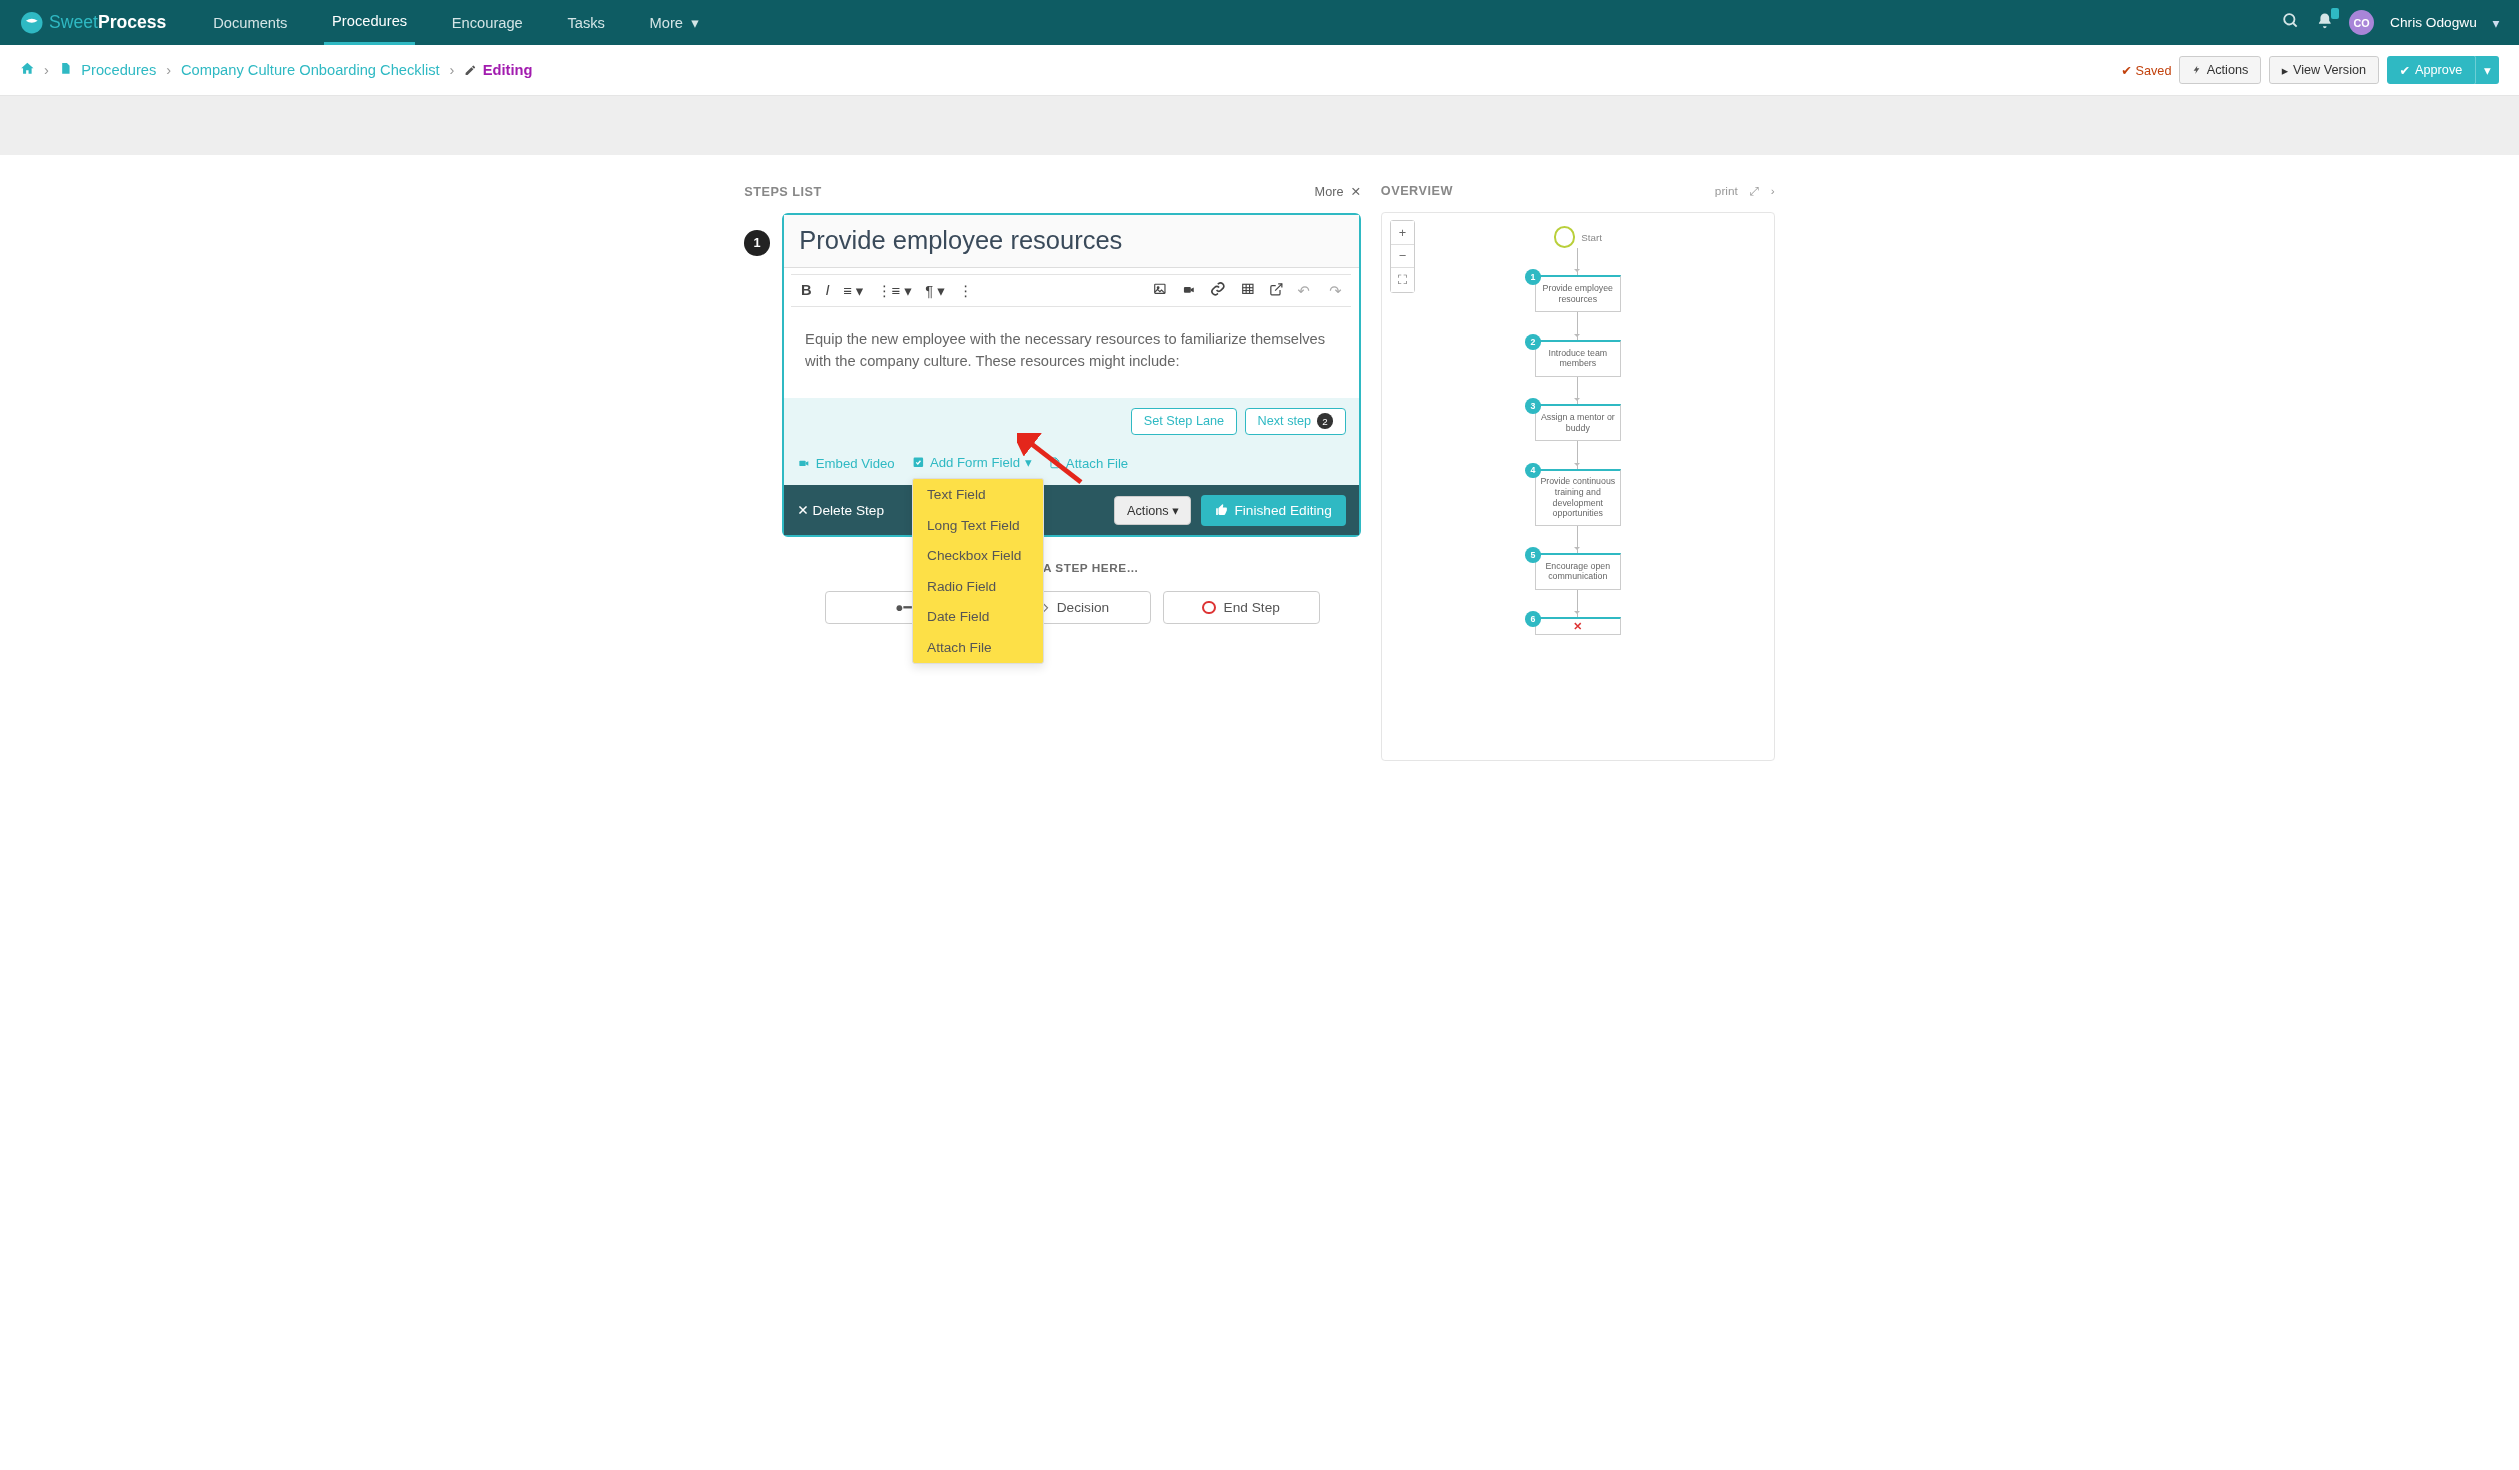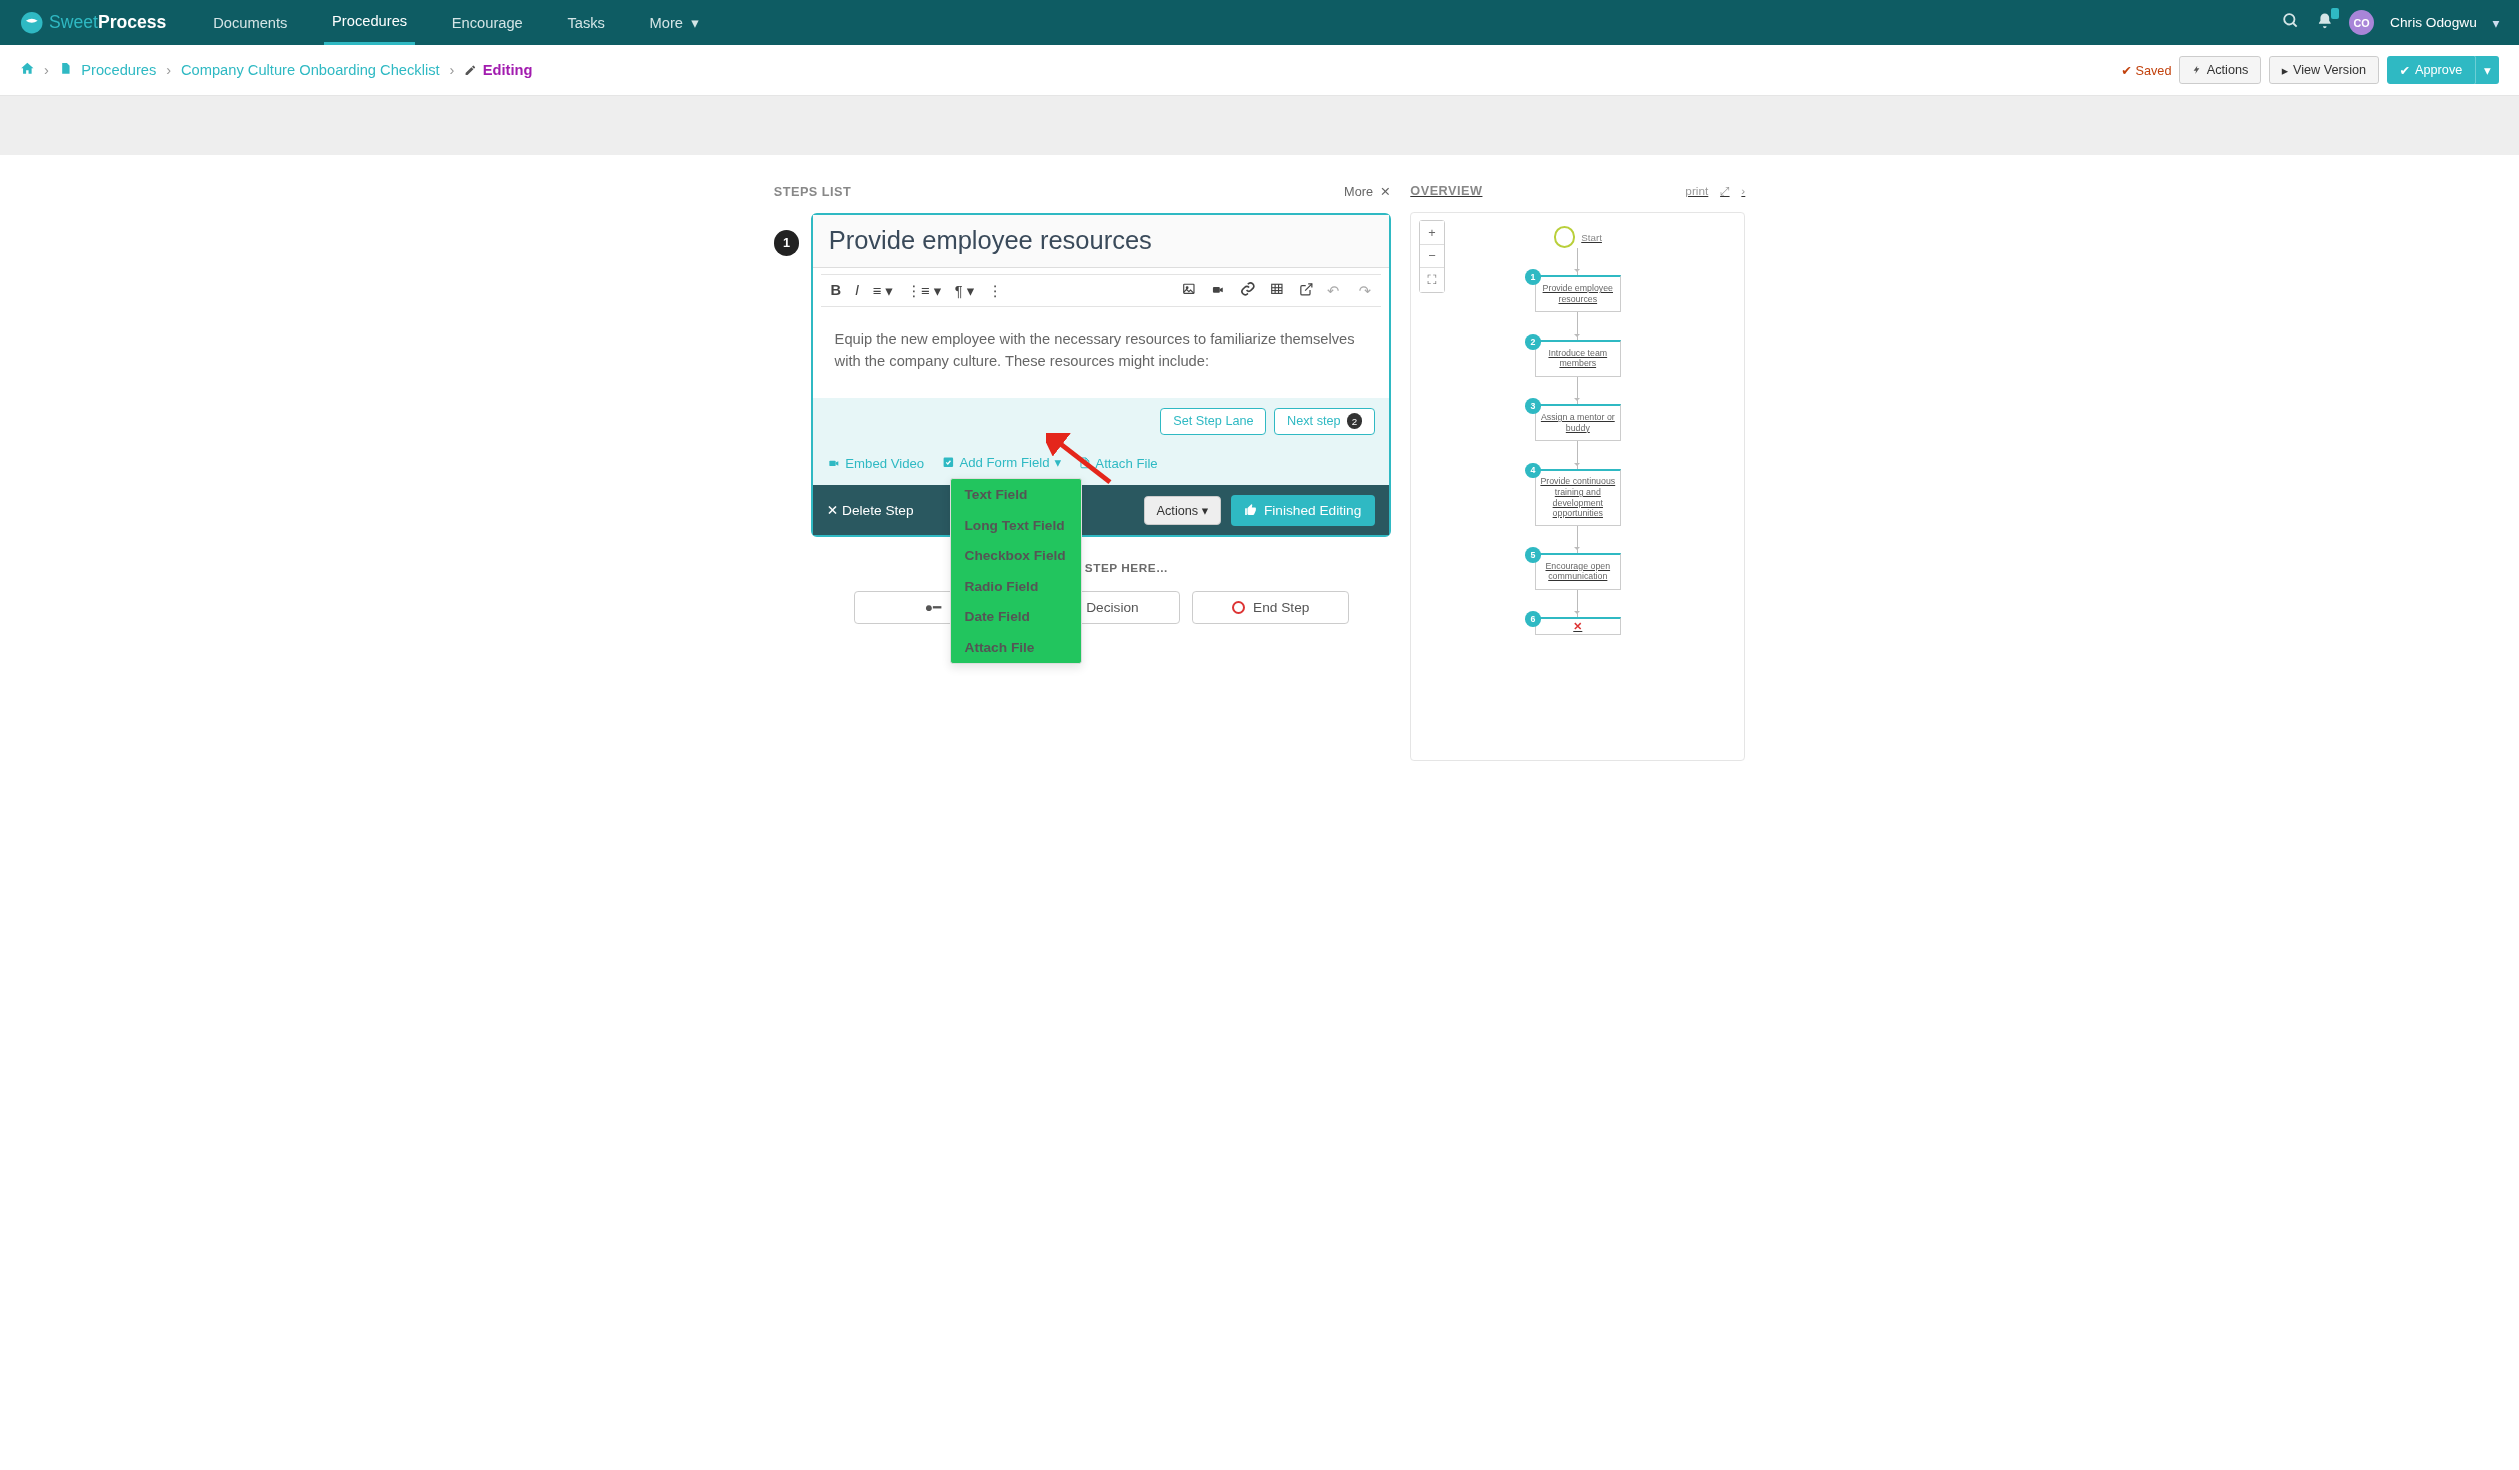--- a/index.html
+++ b/index.html
@@ -30,21 +30,21 @@
 .saved { font-size:12.7px; color:#c2410c; }
 .btn { border:1px solid #ccc; background:#f5f5f5; padding:5.9px 11.8px; border-radius:2.9px; font-size:12.7px; cursor:pointer; color:#333; display:inline-flex; align-items:center; gap:4.9px; }
 .btn-approve { background:#2fb9c3; border-color:#2fb9c3; color:#fff; }
 .btn-dd { background:#2fb9c3; border:1px solid #2fb9c3; border-left:1px solid rgba(255,255,255,0.3); color:#fff; padding:5.9px 7.8px; border-radius:0 2.9px 2.9px 0; }
 
 .gray-band { background:#eeeeee; height:59px; }
 
 
 .main { display:flex; justify-content:center; padding:29px 19.6px 59px; gap:19.6px; align-items:flex-start; }
 .steps-col { width:617px; }
-.ov-col { width:335px;text-decoration:underline; }
+.ov-col { width:394px; }
 .panel-hdr { display:flex; align-items:center; margin-bottom:13.7px; font-size:12.7px; color:#888;justify-content:flex-end; }
 .panel-hdr h3 { font-size:12.7px; font-weight:700; letter-spacing:0.5px; }
 .panel-hdr .spacer { flex:1; }
 .panel-hdr .more { color:#666; font-size:12.7px; cursor:pointer; }
 
 .step-row { display:flex; align-items:flex-start; gap:11.8px; }
 .step-num { width:25.5px; height:25.5px; border-radius:50%; background:#222; color:#fff; display:flex; align-items:center; justify-content:center; font-size:12.7px; font-weight:bold; margin-top:17.6px; }
 .step-card { flex:1; border:2.9px solid #2fb9c3; border-radius:5.9px; background:#fff; }
 .title-input { width:100%; border:1px solid #ddd; border-top:none; border-left:none; border-right:none; background:#fafafa; padding:11.8px 15.7px; font-size:25.5px; color:#3a4a5a; font-weight:400; outline:none; }
 
@@ -66,21 +66,21 @@
 .step-extras { background:#e7f6f7; padding:9.8px 13.7px 13.7px; display:flex; gap:17.6px; font-size:13.2px; }
 .step-extras a { color:#2fb9c3; text-decoration:none; display:inline-flex; align-items:center; gap:4.9px; }
 
 .step-footer { background:#2a5860; padding:9.8px 13.7px; display:flex; align-items:center; gap:9.8px; color:#fff; }
 .del-btn { color:#fff; font-size:13.7px; cursor:pointer; display:flex; align-items:center; gap:3.9px; }
 .btn-actions { margin-left:auto; background:#eee; border:1px solid #ccc; color:#333; padding:5.9px 11.8px; border-radius:3.9px; font-size:12.7px; cursor:pointer; }
 .btn-finish { background:#2fb9c3; color:#fff; border:none; padding:7.8px 13.7px; border-radius:3.9px; font-size:13.7px; cursor:pointer; display:inline-flex; align-items:center; gap:5.9px; }
 
 
 .dd-wrap { position:relative; }
-.dd-menu { position:absolute; top:23.5px; left:8px; background:#22c55e; border:1px solid #ddd; border-radius:2.9px; box-shadow:0 3.9px 9.8px rgba(0,0,0,0.1); min-width:132px; z-index:100;font-weight:bold; }
+.dd-menu { position:absolute; top:23.5px; left:0; background:#fde047; border:1px solid #ddd; border-radius:2.9px; box-shadow:0 3.9px 9.8px rgba(0,0,0,0.1); min-width:132px; z-index:100; }
 .dd-menu .item { padding:7.8px 13.7px; font-size:13.7px; color:#555; cursor:pointer; white-space:nowrap; }
 
 
 .arrow { position:absolute; width:69px; height:54px; z-index:150; pointer-events:none; }
 
 .add-here { text-align:center; color:#6b6b6b; font-size:11.8px; font-weight:700; letter-spacing:0.5px; margin:23.5px 0 15.7px 39px; }
 .add-buttons { display:flex; gap:11.8px; justify-content:center; margin-left:39px; }
 .add-btn { border:1px solid #ccc; background:#fff; padding:7.8px 27.4px; border-radius:3.9px; font-size:13.7px; cursor:pointer; display:flex; align-items:center; gap:7.8px; color:#555; width:157px; justify-content:center; }
 
 

